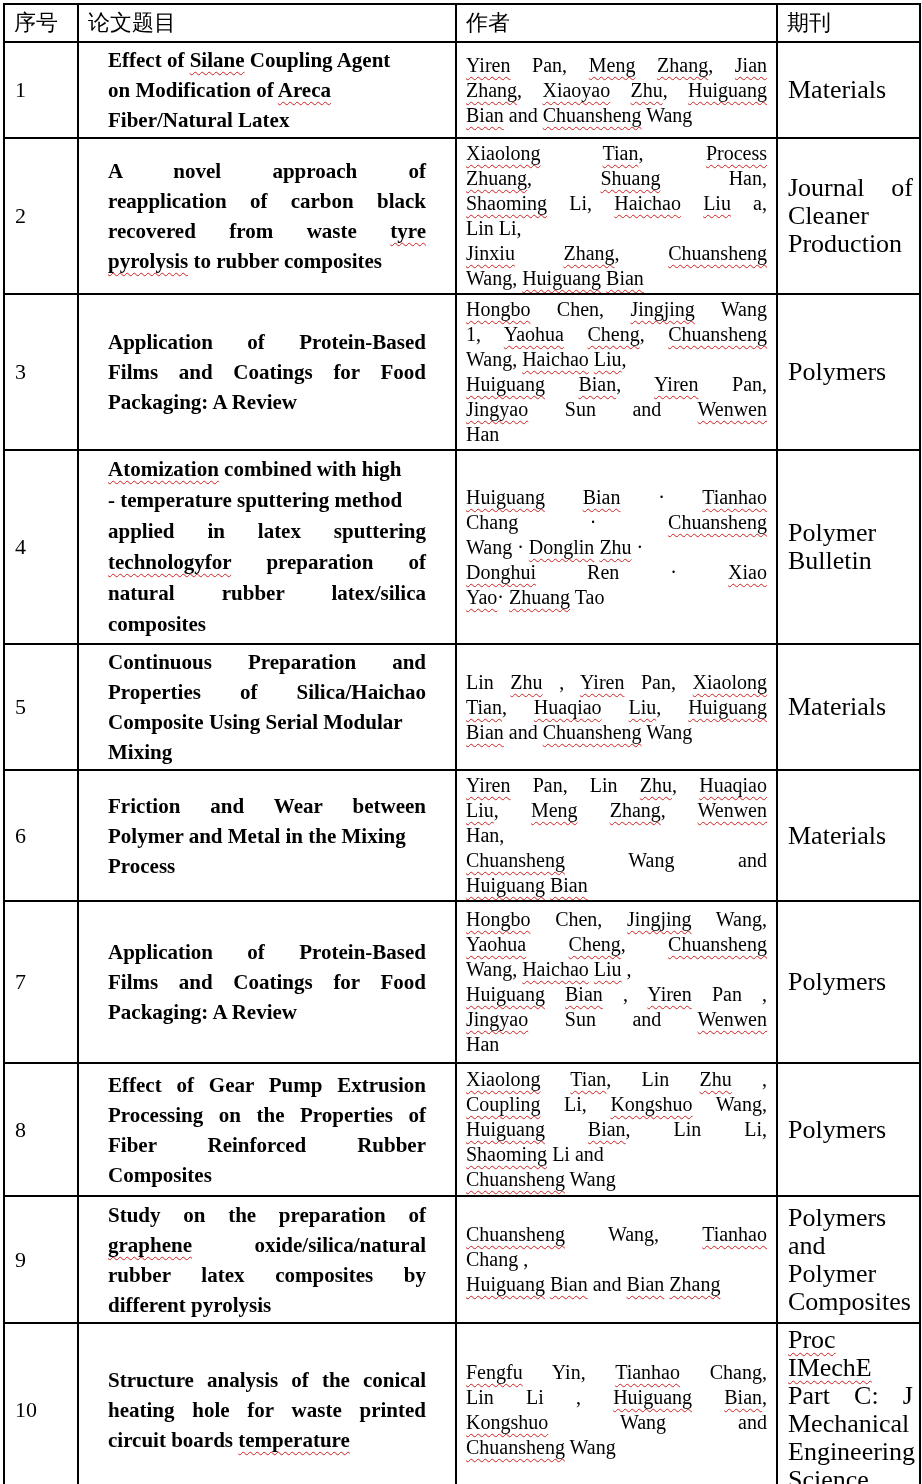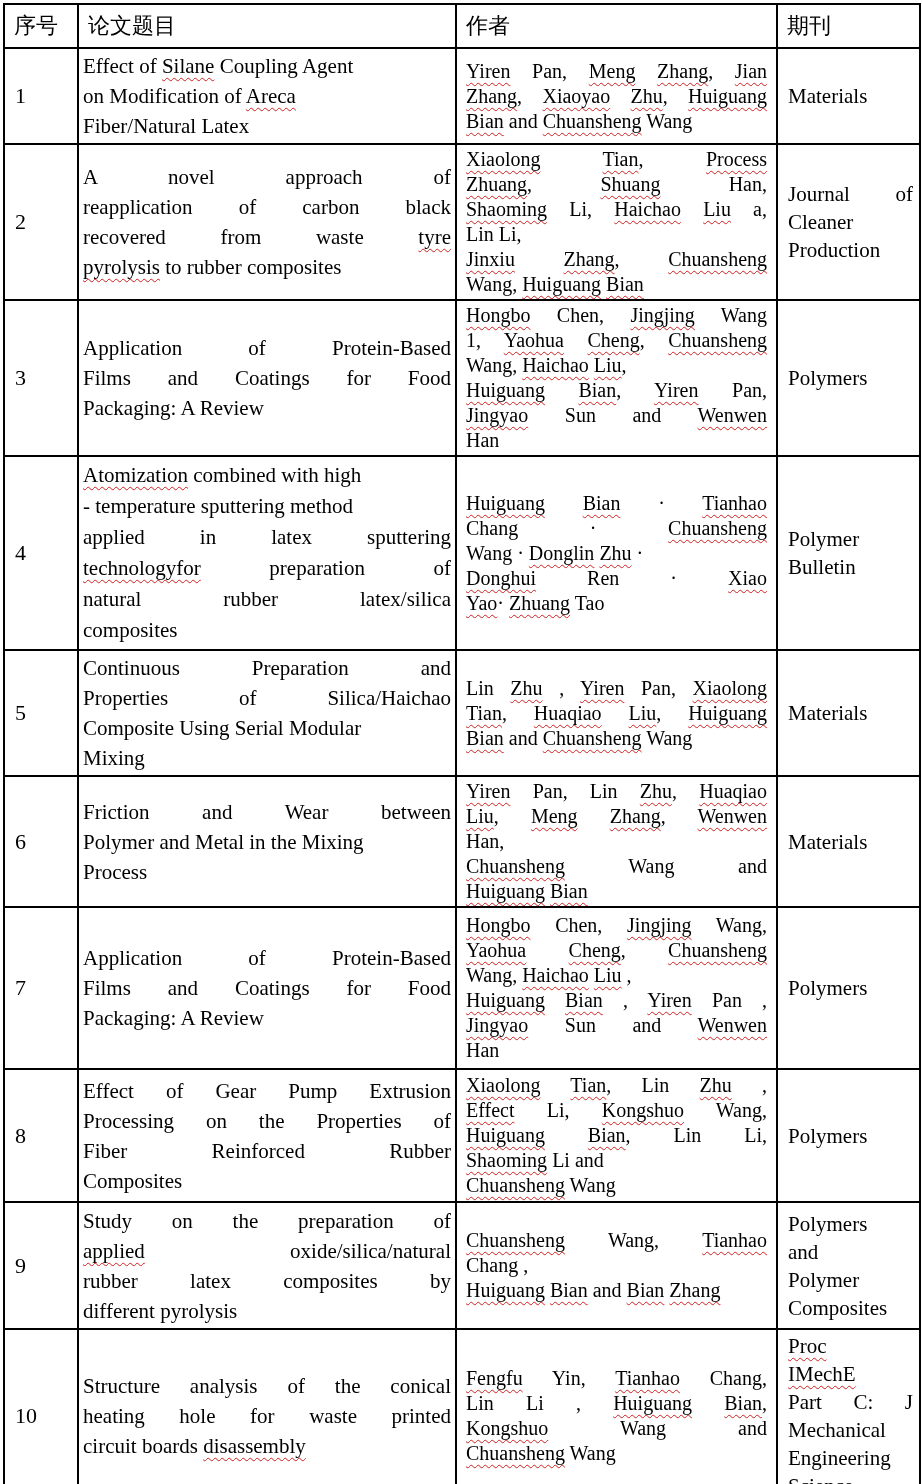--- a/index.html
+++ b/index.html
@@ -17,48 +17,48 @@
     border-collapse:collapse;
     table-layout:fixed;
     width:916px;
     margin:3px 0 0 3px;
   }
   .pub th,.pub td{
     border:2px solid var(--border-color);
     vertical-align:middle;
     overflow:hidden;
   }
-  .pub thead tr{height:44px;}
+  .pub thead tr{height:38px;}
   .pub th{
     font-weight:normal;
     font-size:22px;
     text-align:left;
     padding:0 4px 0 9px;
     white-space:nowrap;
   }
   td.c-no{
     font-size:22px;
     padding-left:10px;
     text-align:left;
   }
-  td.c-title{padding:2px 4px;}
+  td.c-title{padding:2px 29px;font-weight:bold;}
   td.c-authors{padding:2px 9px;}
   td.c-journal{padding:2px 6px 2px 10px;}
   .ln{
     text-align:left;
     white-space:normal;
   }
   .ln.jl{
     text-align:justify;
     text-align-last:justify;
   }
   td.c-title .ln{font-size:21px;line-height:30px;}
   tr.tall-title td.c-title .ln{line-height:31px;}
   td.c-authors .ln{font-size:20px;line-height:25px;font-family:Liberation Serif, serif;}
-  td.c-journal .ln{font-size:21px;line-height:28px;font-family:Liberation Serif, serif;}
+  td.c-journal .ln{font-size:26px;line-height:28px;font-family:Liberation Serif, serif;}
   .sq{
     text-decoration-line:underline;
     text-decoration-style:wavy;
     text-decoration-color:var(--sq-color);
     text-decoration-thickness:1px;
     text-underline-offset:4px;
     text-decoration-skip-ink:none;
   }
 </style>
 </head>
@@ -216,55 +216,55 @@
       <tr style="height: 133px;">
         <td class="c-no">8</td>
         <td class="c-title">
           <div class="ln jl">Effect of Gear Pump Extrusion</div>
           <div class="ln jl">Processing on the Properties of</div>
           <div class="ln jl">Fiber Reinforced Rubber</div>
           <div class="ln">Composites</div>
         </td>
         <td class="c-authors">
           <div class="ln jl"><span class="sq">Xiaolong</span> <span class="sq">Tian</span>, Lin <span class="sq">Zhu</span> ,</div>
-          <div class="ln jl"><span class="sq">Effect</span> Li, <span class="sq">Kongshuo</span> Wang,</div>
+          <div class="ln jl"><span class="sq">Coupling</span> Li, <span class="sq">Kongshuo</span> Wang,</div>
           <div class="ln jl"><span class="sq">Huiguang</span> <span class="sq">Bian</span>, Lin Li,</div>
           <div class="ln"><span class="sq">Shaoming</span> Li and</div>
           <div class="ln"><span class="sq">Chuansheng</span> Wang</div>
         </td>
         <td class="c-journal">
           <div class="ln">Polymers</div>
         </td>
       </tr>
       <tr style="height: 127px;">
         <td class="c-no">9</td>
         <td class="c-title">
           <div class="ln jl">Study on the preparation of</div>
-          <div class="ln jl"><span class="sq">applied</span> oxide/silica/natural</div>
+          <div class="ln jl"><span class="sq">graphene</span> oxide/silica/natural</div>
           <div class="ln jl">rubber latex composites by</div>
           <div class="ln">different pyrolysis</div>
         </td>
         <td class="c-authors">
           <div class="ln jl"><span class="sq">Chuansheng</span> Wang, <span class="sq">Tianhao</span></div>
           <div class="ln">Chang ,</div>
           <div class="ln"><span class="sq">Huiguang</span> <span class="sq">Bian</span> and <span class="sq">Bian</span> <span class="sq">Zhang</span></div>
         </td>
         <td class="c-journal">
           <div class="ln">Polymers</div>
           <div class="ln">and</div>
           <div class="ln">Polymer</div>
           <div class="ln">Composites</div>
         </td>
       </tr>
       <tr style="height: 169px;">
         <td class="c-no">10</td>
         <td class="c-title">
           <div class="ln jl">Structure analysis of the conical</div>
           <div class="ln jl">heating hole for waste printed</div>
-          <div class="ln">circuit boards <span class="sq">disassembly</span></div>
+          <div class="ln">circuit boards <span class="sq">temperature</span></div>
         </td>
         <td class="c-authors">
           <div class="ln jl"><span class="sq">Fengfu</span> Yin, <span class="sq">Tianhao</span> Chang,</div>
           <div class="ln jl">Lin Li , <span class="sq">Huiguang</span> <span class="sq">Bian</span>,</div>
           <div class="ln jl"><span class="sq">Kongshuo</span> Wang and</div>
           <div class="ln"><span class="sq">Chuansheng</span> Wang</div>
         </td>
         <td class="c-journal">
           <div class="ln"><span class="sq">Proc</span></div>
           <div class="ln"><span class="sq">IMechE</span></div>

